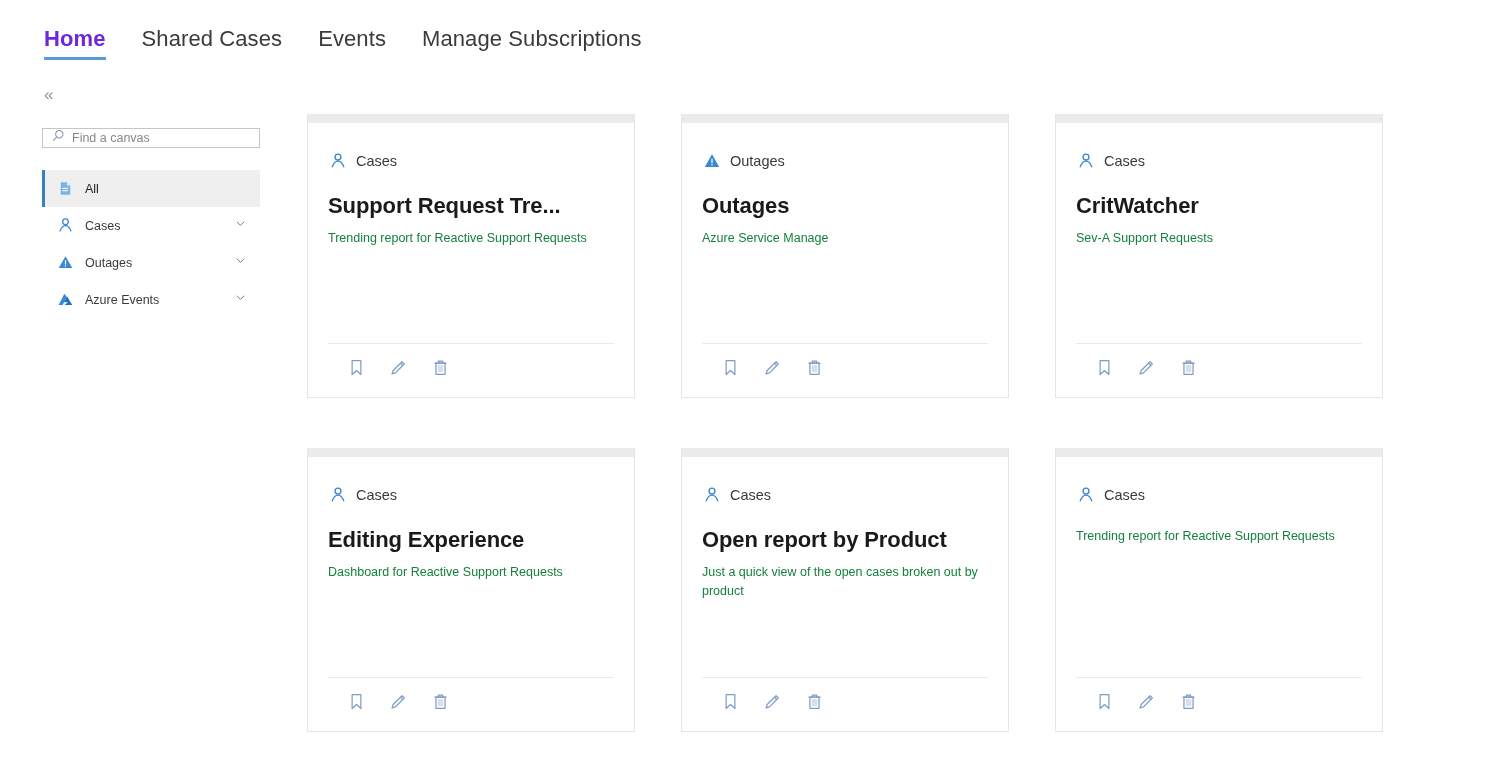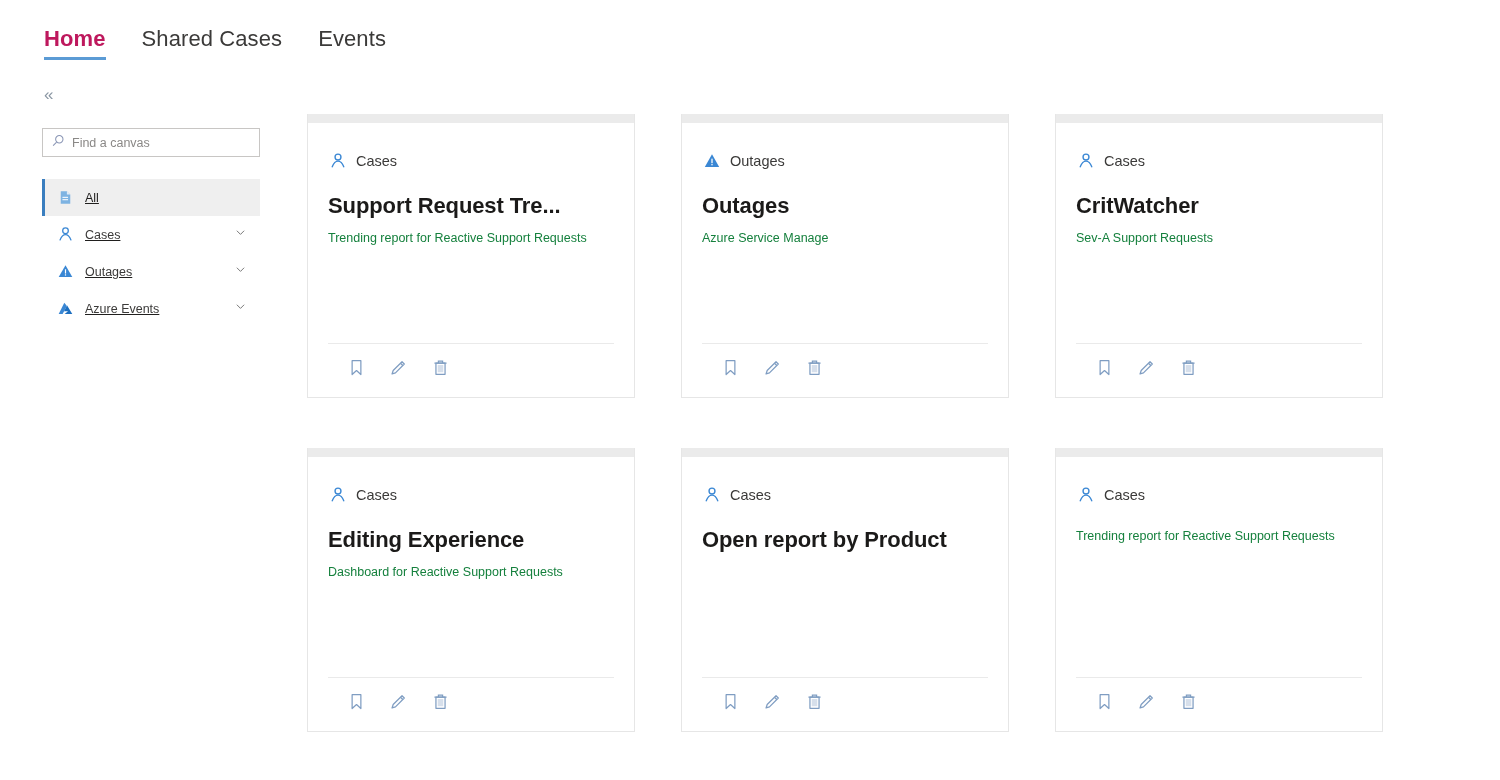--- a/index.html
+++ b/index.html
@@ -27,21 +27,21 @@
     font-size: 22px;
     color: #3b3a39;
     letter-spacing: .1px;
     padding-bottom: 8px;
     cursor: pointer;
     position: relative;
     white-space: nowrap;
   }
   .nav-item.active {
     font-weight: 700;
-    color: #be185d;
+    color: #6d28d9;
   }
   .nav-item.active::after {
     content: "";
     position: absolute;
     left: 0; right: 0; bottom: 0;
     height: 3px;
     background: #5b9bd5;
   }
 
   
@@ -58,21 +58,21 @@
 
   
   .sidebar {
     position: absolute;
     top: 128px;
     left: 42px;
     width: 218px;
   }
   .search-box {
     width: 218px;
-    height: 29px;
+    height: 20px;
     border: 1px solid #c8c6c4;
     background: #fff;
     display: flex;
     align-items: center;
     padding: 0 8px;
     gap: 7px;
   }
   .search-box .placeholder {
     font-size: 12.5px;
     color: #8a8886;
@@ -82,21 +82,20 @@
   .nav-list { margin-top: 22px; }
   .side-item {
     height: 37px;
     display: flex;
     align-items: center;
     padding-left: 14px;
     padding-right: 12px;
     position: relative;
     cursor: pointer;
     gap: 11px;
-    text-decoration: underline;
   }
   .side-item.selected { background: #efefef; }
   .side-item.selected::before {
     content: "";
     position: absolute;
     left: 0; top: 0; bottom: 0;
     width: 2.5px;
     background: #3a7ebf;
   }
   .side-item .s-icon {
@@ -204,20 +203,21 @@
     color: #7f9dc2;
   }
 </style>
 </head>
 <body>
 
 <div class="topnav">
     <div class="nav-item active">Home</div>
     <div class="nav-item">Shared Cases</div>
     <div class="nav-item">Events</div>
+    <div class="nav-item">Manage Subscriptions</div>
   </div>
 
 <div class="collapse-btn">«</div>
 
 <div class="sidebar">
   <div class="search-box">
     <span class="mag-icon">
       <svg width="14" height="14" viewBox="0 0 16 16">
         <circle cx="9.5" cy="6" r="4.2" fill="none" stroke="#8a96b5" stroke-width="1.2"></circle>
         <line x1="6.4" y1="9.2" x2="2.4" y2="13.4" stroke="#8a96b5" stroke-width="1.2"></line>
@@ -446,20 +446,21 @@
         <div class="card-cat">
           <span class="cat-icon">
             <svg width="18" height="18" viewBox="0 0 20 20">
               <circle cx="10" cy="5.6" r="3.3" fill="none" stroke="#3a87d4" stroke-width="1.5"></circle>
               <path d="M3.6 16.4 C5.2 12.2 7.4 10.2 10 10.2 C12.6 10.2 14.8 12.2 16.4 16.4" fill="none" stroke="#3a87d4" stroke-width="1.5" stroke-linecap="round"></path>
             </svg>
           </span>
           <span class="cat-label">Cases</span>
         </div>
         <div class="card-title">Open report by Product</div>
+        <div class="card-desc">Just a quick view of the open cases broken out by product</div>
       </div>
       <div class="card-footer">
         <div class="card-divider"></div>
         <div class="card-actions">
           <span class="act">
             <svg width="19" height="19" viewBox="0 0 20 20">
               <path d="M5.4 2.8 H14.6 V17.4 L10 13.2 L5.4 17.4 Z" fill="none" stroke="#7f9dc2" stroke-width="1.3" stroke-linejoin="round"></path>
             </svg>
           </span>
           <span class="act">

